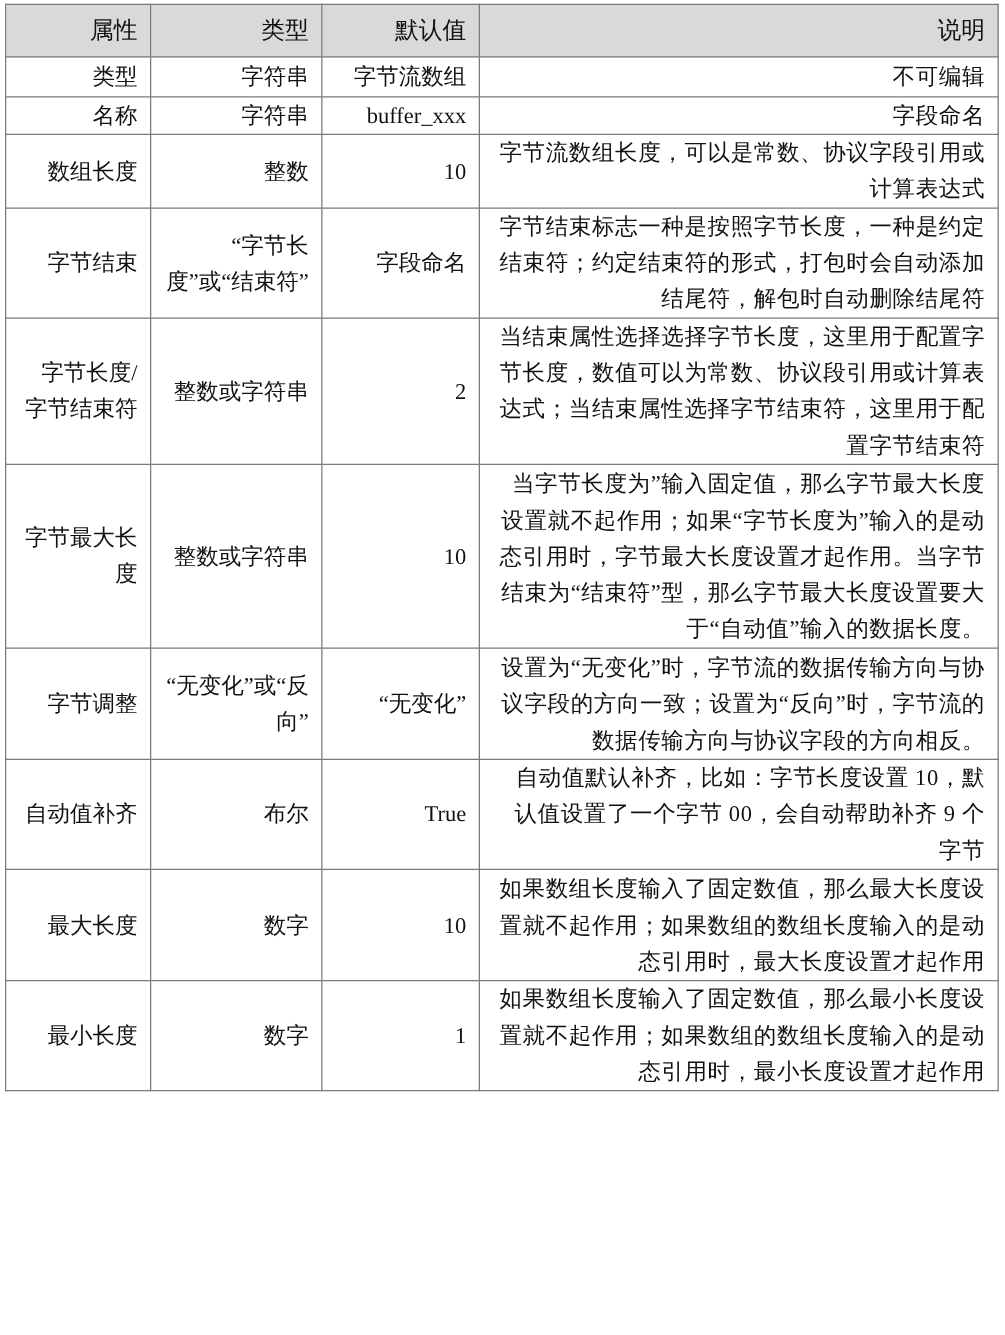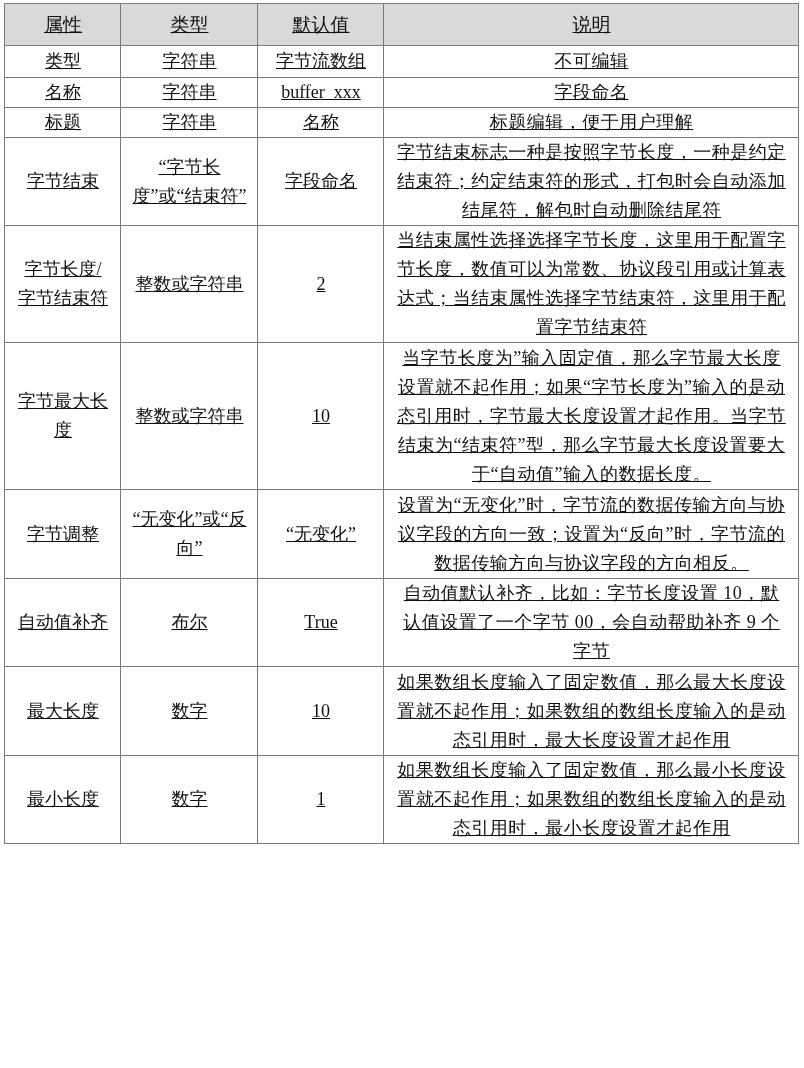--- a/index.html
+++ b/index.html
@@ -7,24 +7,23 @@
          font-family: "Liberation Serif", "DejaVu Serif", serif; color: #111; }
   table.props {
     position: absolute; left: 4px; top: 3px;
     width: 794px; border-collapse: collapse; table-layout: fixed;
     font-size: 18px; line-height: 29px;
   }
   table.props td, table.props th {
     border: 1.5px solid #7a7a7a;
     padding: 0 10px 0 11px;
     vertical-align: middle;
-    text-align: center;
+    text-align: right;
     font-weight: normal;
     word-break: break-all;
-    text-decoration: underline;
   }
   table.props thead th {
     background: #d9d9d9;
     font-size: 19px;
     height: 41px;
   }
   table.props td.desc { letter-spacing: 0.5px; }
   .sq { text-decoration: underline wavy #e06666; text-decoration-thickness: 1px; text-underline-offset: 3px; }
 </style>
 </head>
@@ -51,25 +50,25 @@
       <td>字符串</td>
       <td>字节流数组</td>
       <td class="desc">不可编辑</td>
     </tr>
     <tr style="height:30px">
       <td>名称</td>
       <td>字符串</td>
       <td>buffer_xxx</td>
       <td class="desc">字段命名</td>
     </tr>
-    <tr style="height:30px">
-      <td>标题</td>
-      <td>字符串</td>
-      <td>名称</td>
-      <td class="desc">标题编辑，便于用户理解</td>
+    <tr style="height:59px">
+      <td>数组长度</td>
+      <td>整数</td>
+      <td>10</td>
+      <td class="desc">字节流数组长度，可以是常数、协议字段引用或计算表达式</td>
     </tr>
     <tr style="height:88px">
       <td>字节结束</td>
       <td>“字节长度”或“结束符”</td>
       <td>字段命名</td>
       <td class="desc">字节结束标志一种是按照字节长度，一种是约定结束符；约定结束符的形式，打包时会自动添加结尾符，解包时自动删除结尾符</td>
     </tr>
     <tr style="height:117px">
       <td>字节长度/字节结束符</td>
       <td>整数或字符串</td>

